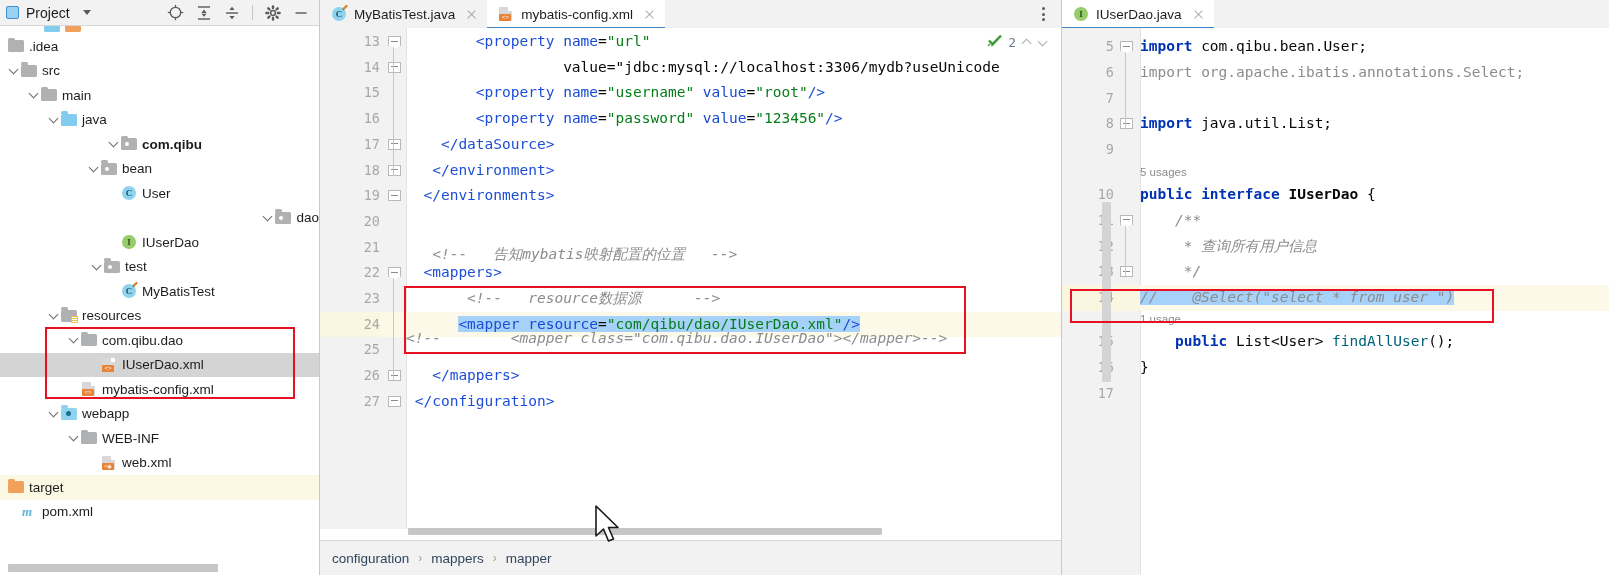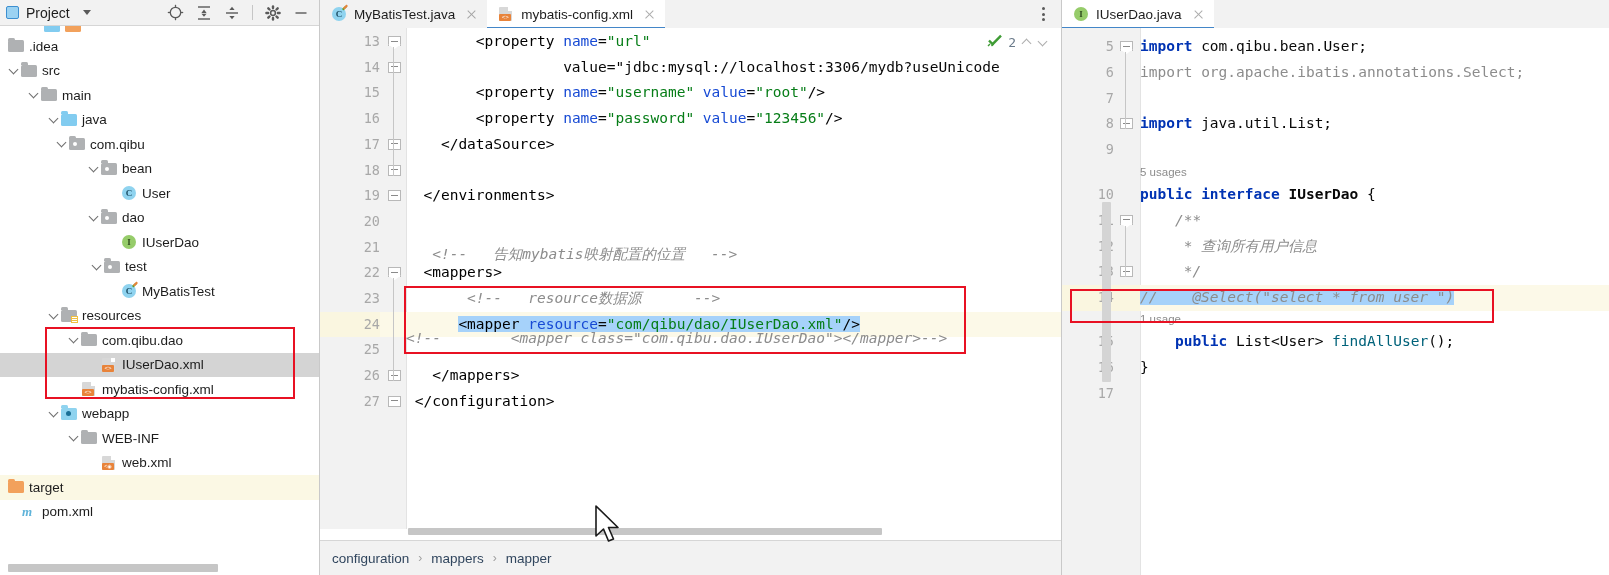--- a/index.html
+++ b/index.html
@@ -139,21 +139,21 @@
   }
   .ln{
     position:absolute;right:0;width:44px;text-align:right;
     font-family:"DejaVu Sans Mono","Liberation Mono",monospace;
     font-size:13.5px;color:#a8a8a8;
   }
   .cline{position:absolute;left:0;white-space:pre;height:25.7px;line-height:25.7px;}
   .hl-line{position:absolute;left:0;right:0;height:25.7px;background:#fcf9e8;}
   .gutter .hl-line{background:#faf6e0;}
 
-  .k-tag{color:#000000;}
+  .k-tag{color:#1d4ed8;}
   .k-attr{color:#174ad4;}
   .k-val{color:#067d17;}
   .k-cmt{color:#8c8c8c;font-style:italic;}
   .k-plain{color:#080808;}
   .sel-hl{background:#a6d2fa;}
 
   .insp{
     position:absolute;right:14px;top:6px;display:flex;align-items:center;gap:5px;
     font-family:"Liberation Sans",sans-serif;font-size:13px;color:#5a5a5a;z-index:6;
   }
@@ -304,21 +304,21 @@
           </span>
           <span class="lbl">main</span>
         </div>
         <div class="trow" style="height:24.5px;padding-left:48px;">
           <span class="arrow down"></span>
           <span class="ic">
             <span class="fold blue"></span>
           </span>
           <span class="lbl">java</span>
         </div>
-        <div class="trow" style="height:24.5px;padding-left:56px;">
+        <div class="trow" style="height:24.5px;padding-left:108px;font-weight:bold;">
           <span class="arrow down"></span>
           <span class="ic">
             <span class="fold grey">
               <span class="dot"></span>
             </span>
           </span>
           <span class="lbl">com.qibu</span>
         </div>
         <div class="trow" style="height:24.5px;padding-left:88px;">
           <span class="arrow down"></span>
@@ -329,21 +329,21 @@
           </span>
           <span class="lbl">bean</span>
         </div>
         <div class="trow" style="height:24.5px;padding-left:108px;">
           <span class="arrow none"></span>
           <span class="ic">
             <span class="circ cls">C</span>
           </span>
           <span class="lbl">User</span>
         </div>
-        <div class="trow" style="height:24.5px;padding-left:88px;">
+        <div class="trow" style="height:24.5px;padding-left:88px;justify-content:flex-end;">
           <span class="arrow down"></span>
           <span class="ic">
             <span class="fold grey">
               <span class="dot"></span>
             </span>
           </span>
           <span class="lbl">dao</span>
         </div>
         <div class="trow" style="height:24.5px;padding-left:108px;">
           <span class="arrow none"></span>
@@ -538,20 +538,21 @@
           </div>
           <div class="fmline" style="top:19px;height:128.5px;"></div>
           <div class="fmline" style="top:250.29999999999998px;height:102.8px;"></div>
         </div>
       <div class="code" id="c-code">
           <div class="cline" style="top:1px;"><span class="k-plain">        </span><span class="k-tag">&lt;property</span> <span class="k-attr">name</span><span class="k-plain">=</span><span class="k-val">"url"</span></div>
           <div class="cline" style="top:26.7px;"><span class="k-plain">                  value="jdbc:mysql://localhost:3306/mydb?useUnicode</span></div>
           <div class="cline" style="top:52.4px;"><span class="k-plain">        </span><span class="k-tag">&lt;property</span> <span class="k-attr">name</span><span class="k-plain">=</span><span class="k-val">"username"</span> <span class="k-attr">value</span><span class="k-plain">=</span><span class="k-val">"root"</span><span class="k-tag">/&gt;</span></div>
           <div class="cline" style="top:78.1px;"><span class="k-plain">        </span><span class="k-tag">&lt;property</span> <span class="k-attr">name</span><span class="k-plain">=</span><span class="k-val">"password"</span> <span class="k-attr">value</span><span class="k-plain">=</span><span class="k-val">"123456"</span><span class="k-tag">/&gt;</span></div>
           <div class="cline" style="top:103.8px;"><span class="k-plain">    </span><span class="k-tag">&lt;/dataSource</span><span class="k-tag">&gt;</span></div>
+          <div class="cline" style="top:129.5px;"><span class="k-plain">   </span><span class="k-tag">&lt;/environment</span><span class="k-tag">&gt;</span></div>
           <div class="cline" style="top:155.2px;"><span class="k-plain">  </span><span class="k-tag">&lt;/environments</span><span class="k-tag">&gt;</span></div>
           <div class="cline" style="top:180.9px;"></div>
           <div class="cline" style="top:206.6px;margin-top:7px;"><span class="k-cmt">   &lt;!--   告知mybatis映射配置的位置   --&gt;</span></div>
           <div class="cline" style="top:232.29999999999998px;"><span class="k-plain">  </span><span class="k-tag">&lt;mappers</span><span class="k-tag">&gt;</span></div>
           <div class="cline" style="top:258px;"><span class="k-cmt">       &lt;!--   resource数据源      --&gt;</span></div>
           <div class="hl-line" style="top:283.7px;"></div>
           <div class="cline" style="top:283.7px;"><span>      </span><span class="sel-hl"><span class="k-tag">&lt;mapper</span> <span class="k-attr">resource</span><span class="k-plain">=</span><span class="k-val">"com/qibu/dao/IUserDao.xml"</span><span class="k-tag">/&gt;</span></span></div>
           <div class="cline" style="top:298px;"><span class="k-cmt">&lt;!--        &lt;mapper class="com.qibu.dao.IUserDao"&gt;&lt;/mapper&gt;--&gt;</span></div>
           <div class="cline" style="top:335.09999999999997px;"><span class="k-plain">   </span><span class="k-tag">&lt;/mappers</span><span class="k-tag">&gt;</span></div>
           <div class="cline" style="top:360.8px;"><span class="k-plain"> </span><span class="k-tag">&lt;/configuration</span><span class="k-tag">&gt;</span></div>

